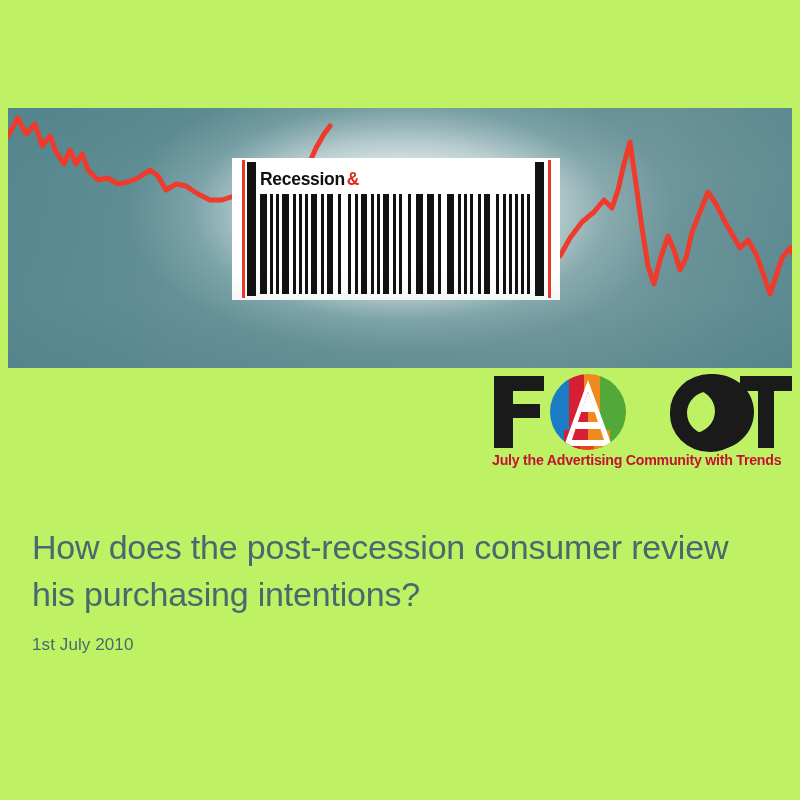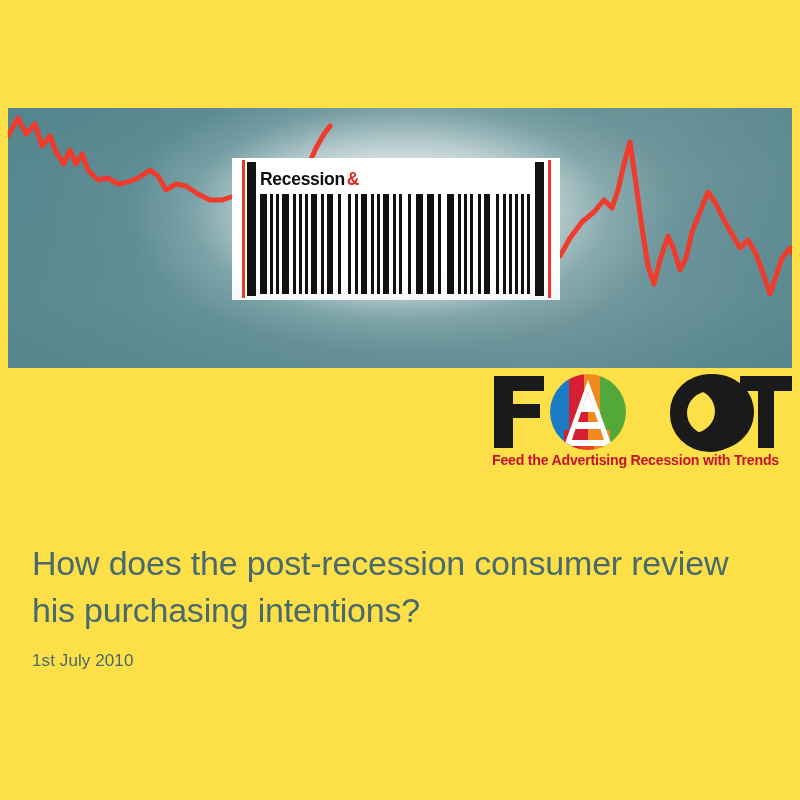--- a/index.html
+++ b/index.html
@@ -152,21 +152,21 @@
     font-size: 14.2px;
     letter-spacing: -0.25px;
     color: #c4122f;
     white-space: nowrap;
   }
 
   
   #title-block {
     position: absolute;
     left: 32px;
-    top: 540px;
+    top: 524px;
     width: 720px;
   }
   #slide-title {
     font-family: "Liberation Sans", sans-serif;
     font-weight: 400;
     font-size: 34px;
     line-height: 1.38;
     color: #48696d;
     letter-spacing: -0.2px;
     margin: 0;
@@ -176,21 +176,21 @@
     font-family: "Liberation Sans", sans-serif;
     font-weight: 400;
     font-size: 17px;
     color: #48696d;
     letter-spacing: 0.1px;
   }
 </style>
 </head>
 <body>
 
-<div id="slide" style="background: #fde047;">
+<div id="slide" style="background: #bef264;">
 
   <div id="hero">
     <div id="hero-bg"></div>
     <div id="hero-vignette"></div>
 
     <svg id="trendline" viewBox="0 0 784 260" preserveAspectRatio="none">
       <polyline id="trend-left" fill="none" stroke="#ee3b2b" stroke-width="5" stroke-linejoin="round" stroke-linecap="round" vector-effect="non-scaling-stroke" points="0,28 10,10 18,26 27,16 34,38 42,28 48,44 56,56 62,42 68,56 74,46 80,62 90,72 100,70 110,76 120,74 130,70 142,62 150,68 158,82 168,76 178,78 190,86 202,92 214,92 226,88 238,92 244,74 252,60 260,78 268,98 276,112 284,96 292,76 300,58 308,40 316,26 322,18"></polyline>
       <polyline id="trend-right" fill="none" stroke="#ee3b2b" stroke-width="5" stroke-linejoin="round" stroke-linecap="round" vector-effect="non-scaling-stroke" transform="translate(552,0)" points="0,148 10,130 22,114 34,104 44,92 52,100 58,82 64,56 70,34 76,76 82,120 88,158 94,176 100,152 108,128 114,142 120,162 126,150 132,124 140,104 148,84 156,96 164,112 172,126 180,140 188,132 196,146 204,168 210,186 216,168 222,150 230,140 238,156 246,176 252,194 260,208 266,190 272,172 280,186 288,204 294,222 300,208 308,192 316,204 324,220 332,236 340,224 348,212 356,226 364,240"></polyline>
     </svg>
   </div>
@@ -280,21 +280,21 @@
 
       <g>
         <path fill="#1a1a1a" d="M182,40 a40,38 0 1 1 14,29 l-11,-13 a23,22 0 1 0 -0.5,-33 l11,-13 a40,38 0 0 0 -13.5,30 Z"></path>
         <path fill="#1a1a1a" d="M178,40 a40,38 0 0 1 40,-38 a40,38 0 0 1 24,8 l-11,13 a23,22 0 0 0 -13,-4 a23,22 0 0 0 0,44 a23,22 0 0 0 13,-4 l11,13 a40,38 0 0 1 -24,8 a40,38 0 0 1 -40,-40 Z"></path>
       </g>
 
       <g>
         <path fill="#1a1a1a" d="M248,4 H300 V19 H282 V76 H266 V19 H248 Z"></path>
       </g>
     </svg>
-    <div id="fact-tagline" style="color: rgb(196, 18, 47);">Feed the Advertising Recession with Trends</div>
+    <div id="fact-tagline" style="color: rgb(196, 18, 47);">July the Advertising Community with Trends</div>
   </div>
 
   <div id="title-block">
     <h1 id="slide-title">How does the post-recession consumer review his purchasing intentions?</h1>
     <div id="slide-date">1st July 2010</div>
   </div>
 
 </div>
 
 </body></html>

